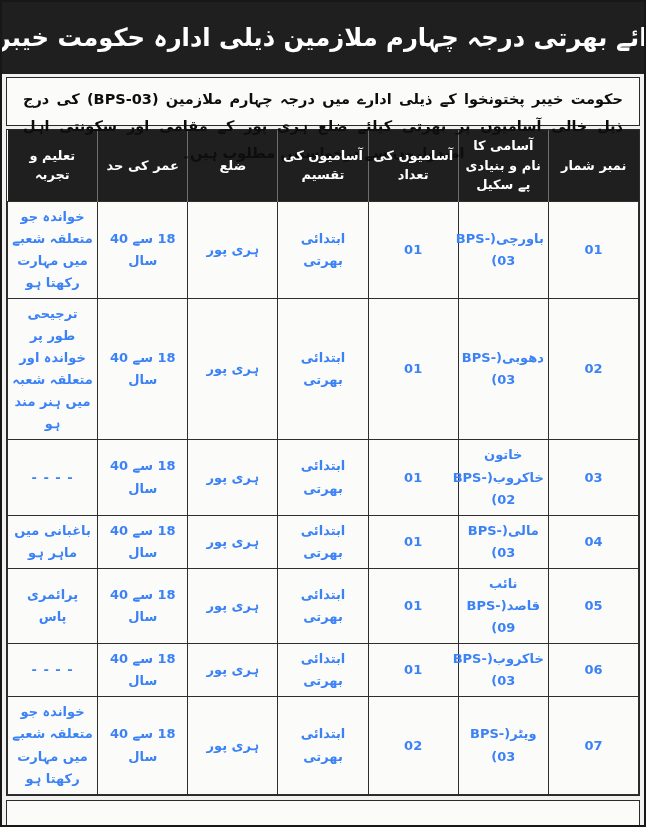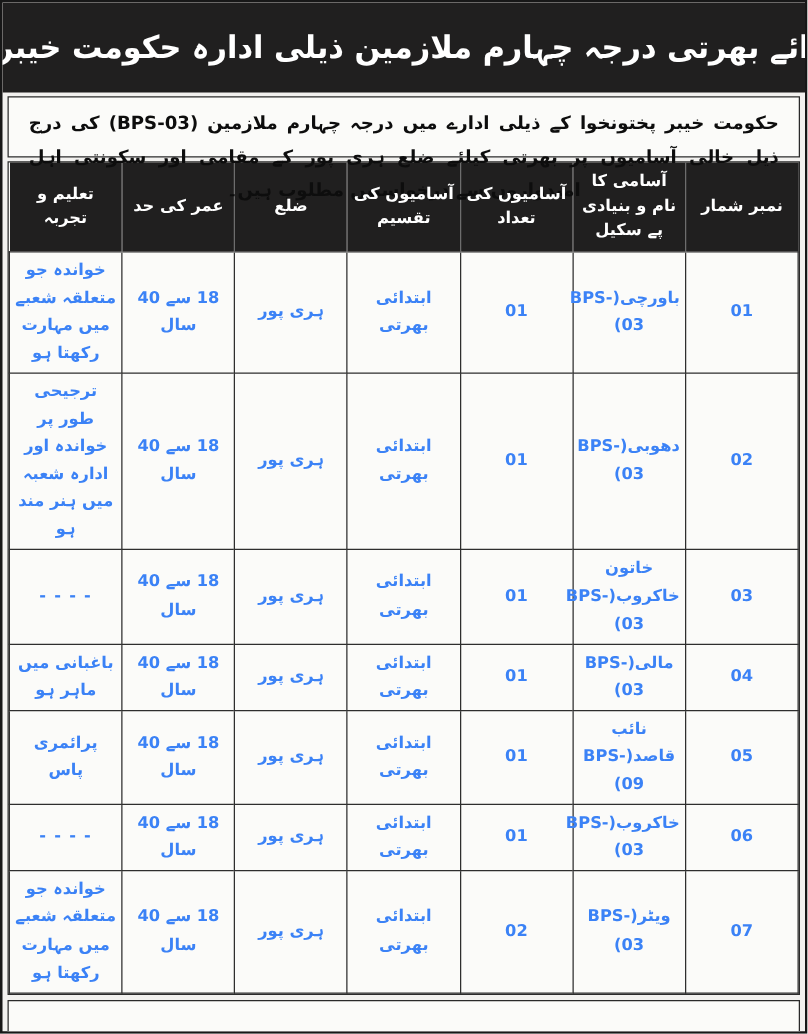--- a/index.html
+++ b/index.html
@@ -145,25 +145,25 @@
           <td class="c-age">18 سے 40 سال</td>
           <td class="c-edu">خواندہ جو متعلقہ شعبے میں مہارت رکھتا ہو</td>
         </tr>
         <tr>
           <td class="c-num">02</td>
           <td class="c-title">دھوبی(BPS-03)</td>
           <td class="c-count">01</td>
           <td class="c-split">ابتدائی بھرتی</td>
           <td class="c-dist">ہری پور</td>
           <td class="c-age">18 سے 40 سال</td>
-          <td class="c-edu">ترجیحی طور پر خواندہ اور ادارہ شعبہ میں ہنر مند ہو</td>
+          <td class="c-edu">ترجیحی طور پر خواندہ اور متعلقہ شعبہ میں ہنر مند ہو</td>
         </tr>
         <tr>
           <td class="c-num">03</td>
-          <td class="c-title">خاتون خاکروب(BPS-03)</td>
+          <td class="c-title">خاتون خاکروب(BPS-02)</td>
           <td class="c-count">01</td>
           <td class="c-split">ابتدائی بھرتی</td>
           <td class="c-dist">ہری پور</td>
           <td class="c-age">18 سے 40 سال</td>
           <td class="c-edu dash">- - - -</td>
         </tr>
         <tr>
           <td class="c-num">04</td>
           <td class="c-title">مالی(BPS-03)</td>
           <td class="c-count">01</td>

